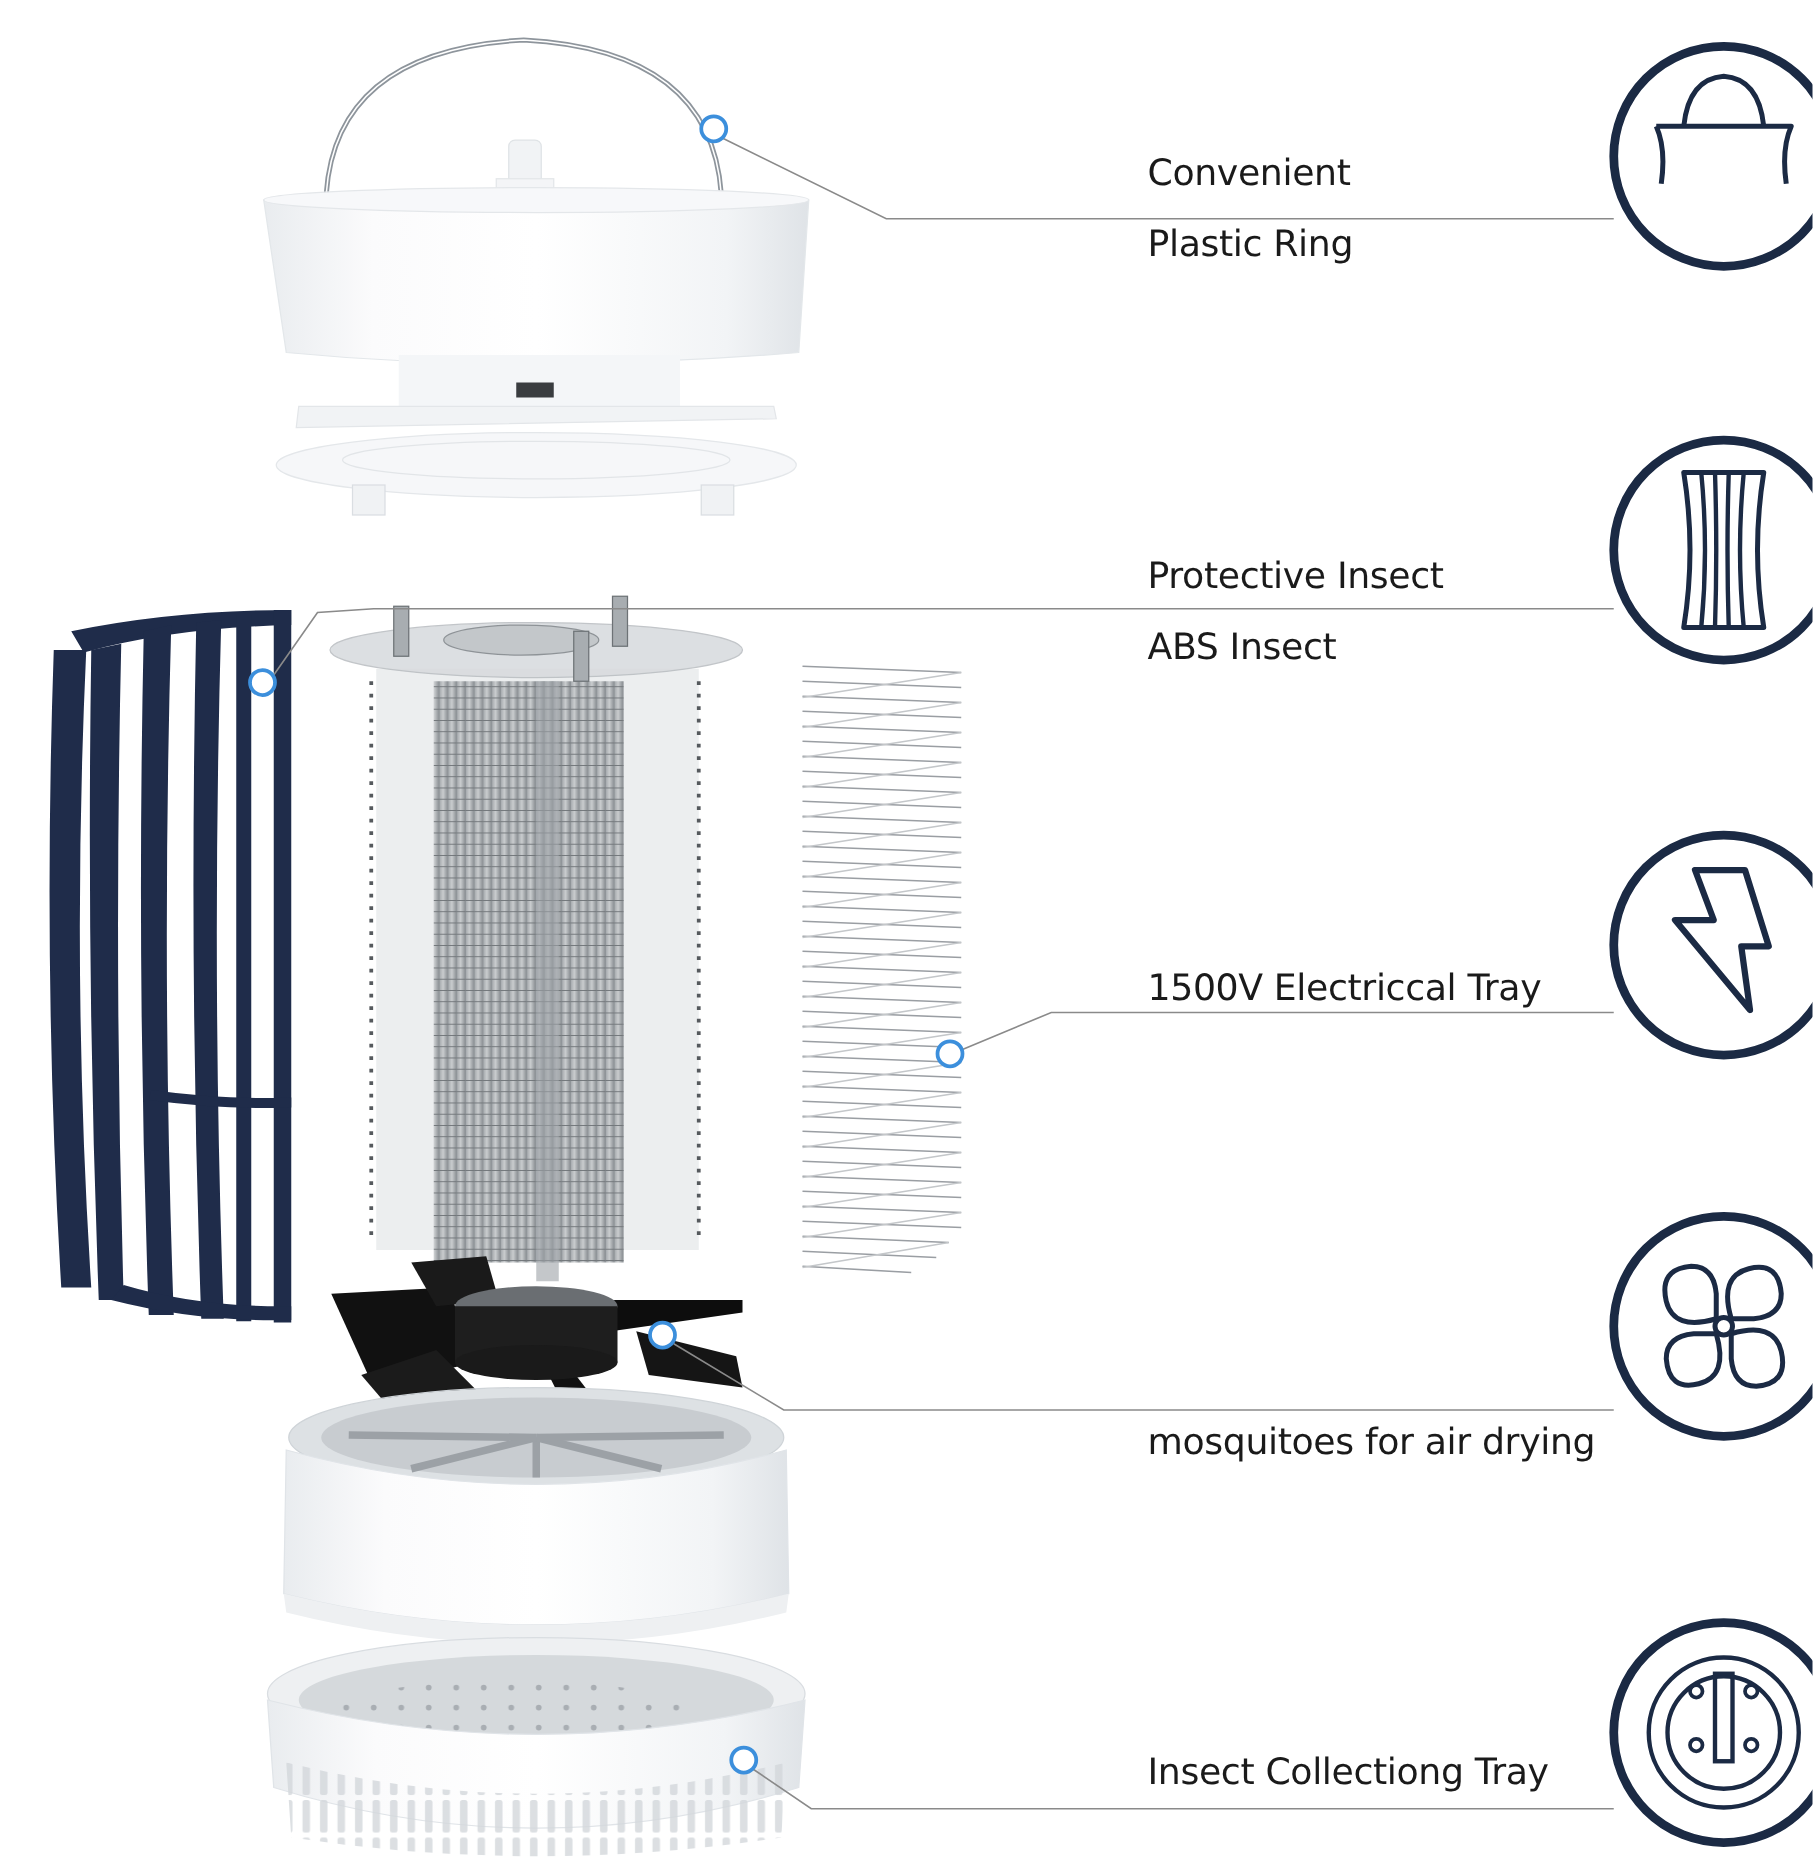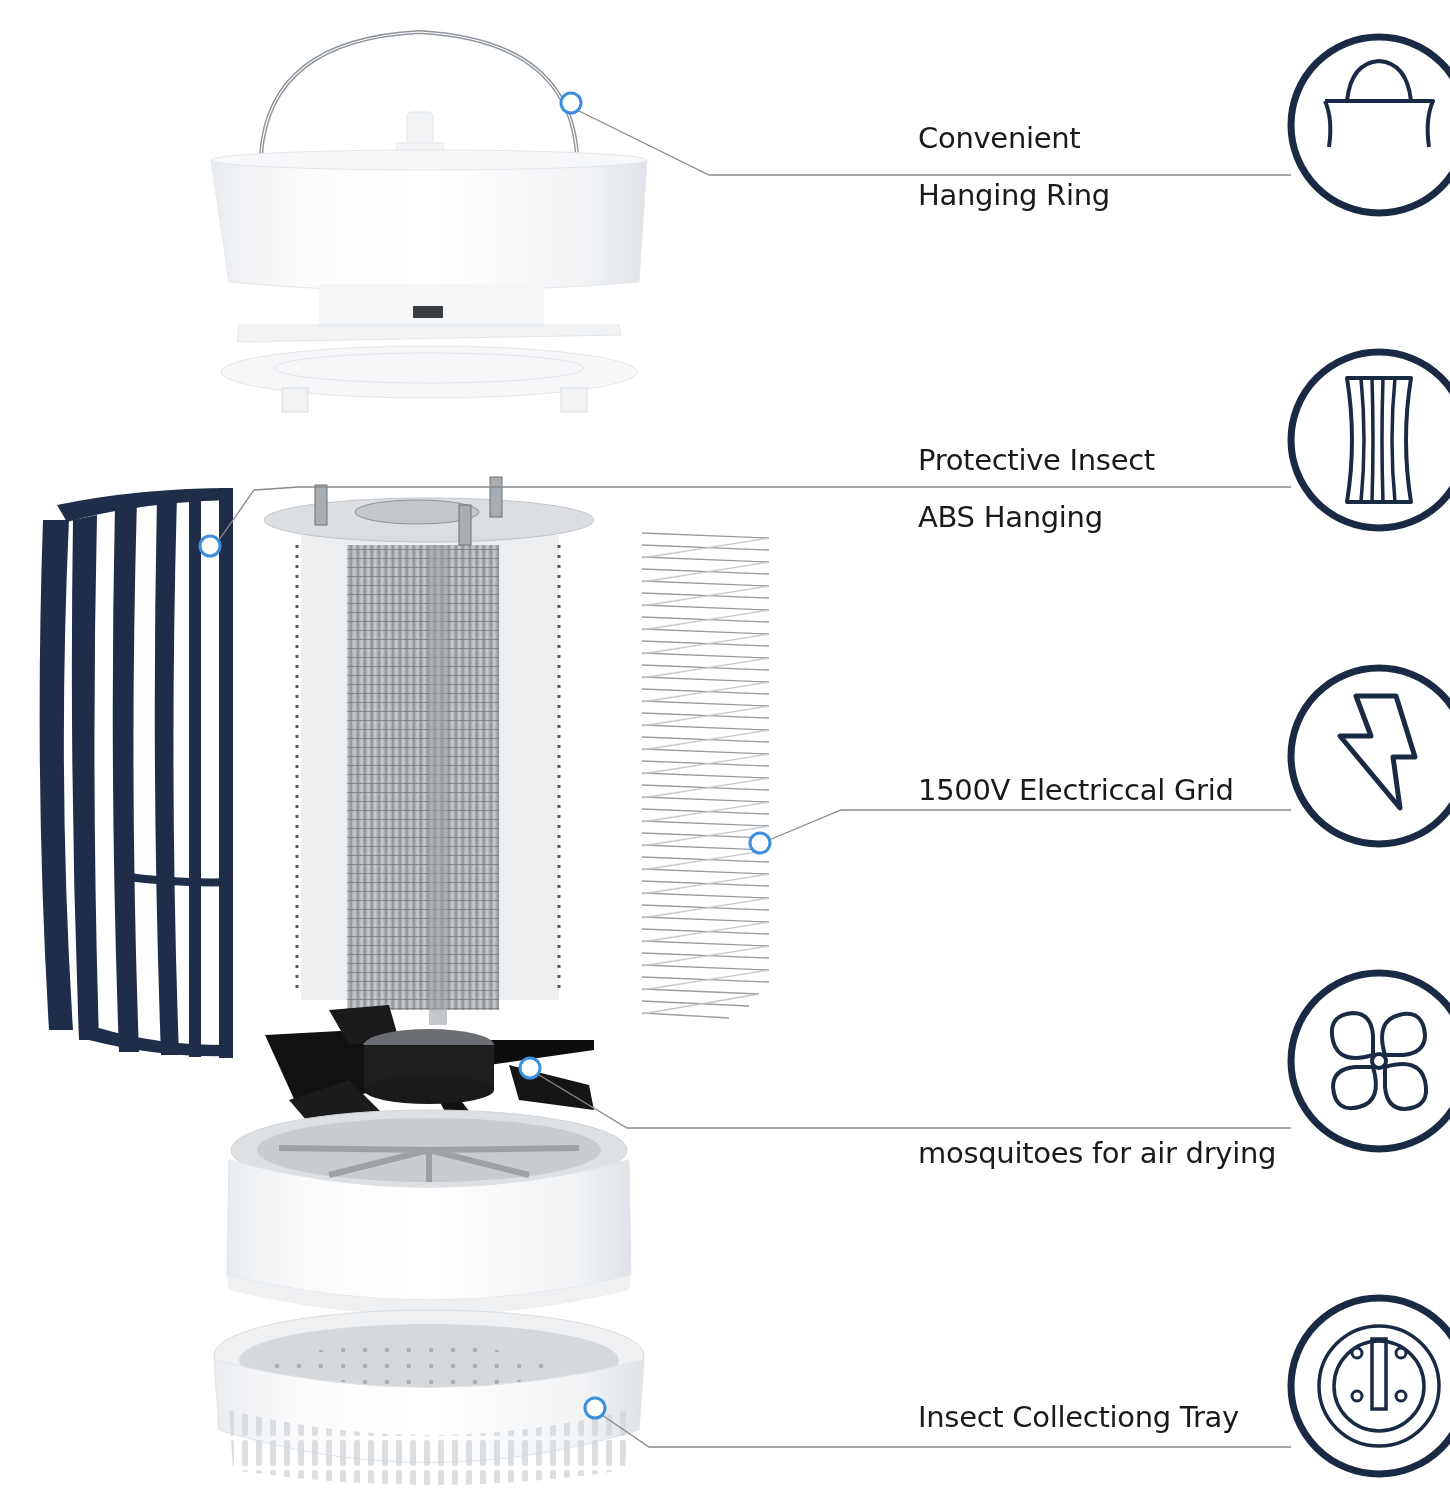--- a/index.html
+++ b/index.html
@@ -178,26 +178,26 @@
     <g>
       <circle cx="542" cy="103" r="10" fill="#fff" stroke="#3c8fdc" stroke-width="3"></circle>
       <circle cx="181" cy="546" r="10" fill="#fff" stroke="#3c8fdc" stroke-width="3"></circle>
       <circle cx="731" cy="843" r="10" fill="#fff" stroke="#3c8fdc" stroke-width="3"></circle>
       <circle cx="501" cy="1068" r="10" fill="#fff" stroke="#3c8fdc" stroke-width="3"></circle>
       <circle cx="566" cy="1408" r="10" fill="#fff" stroke="#3c8fdc" stroke-width="3"></circle>
     </g>
   </svg>
 
   <div class="label" style="top:121px">Convenient</div>
-  <div class="label" style="top:178px">Hanging Ring</div>
+  <div class="label" style="top:178px">Plastic Ring</div>
 
   <div class="label" style="top:443px">Protective Insect</div>
-  <div class="label" style="top:500px">ABS Hanging</div>
-
-  <div class="label" style="top:773px">1500V  Electriccal Grid</div>
+  <div class="label" style="top:500px">ABS Insect</div>
+
+  <div class="label" style="top:773px">1500V  Electriccal Tray</div>
 
   <div class="label" style="top:1400px">Insect Collectiong Tray</div>
 
   <div class="label" style="top:1136px">mosquitoes for air drying</div>
 
   <svg class="icon-ring" style="left:1254px;top:29px" viewBox="0 0 192 192">
     <circle cx="96" cy="96" r="88" fill="#fff" stroke="#1b2a44" stroke-width="7"></circle>
     <path d="M64 72 Q68 34 96 32 Q124 34 128 72" fill="none" stroke="#1b2a44" stroke-width="4"></path>
     <path d="M42 72 L150 72 Q142 90 146 118 M42 72 Q50 90 46 118" fill="none" stroke="#1b2a44" stroke-width="4" stroke-linejoin="round"></path>
   </svg>

